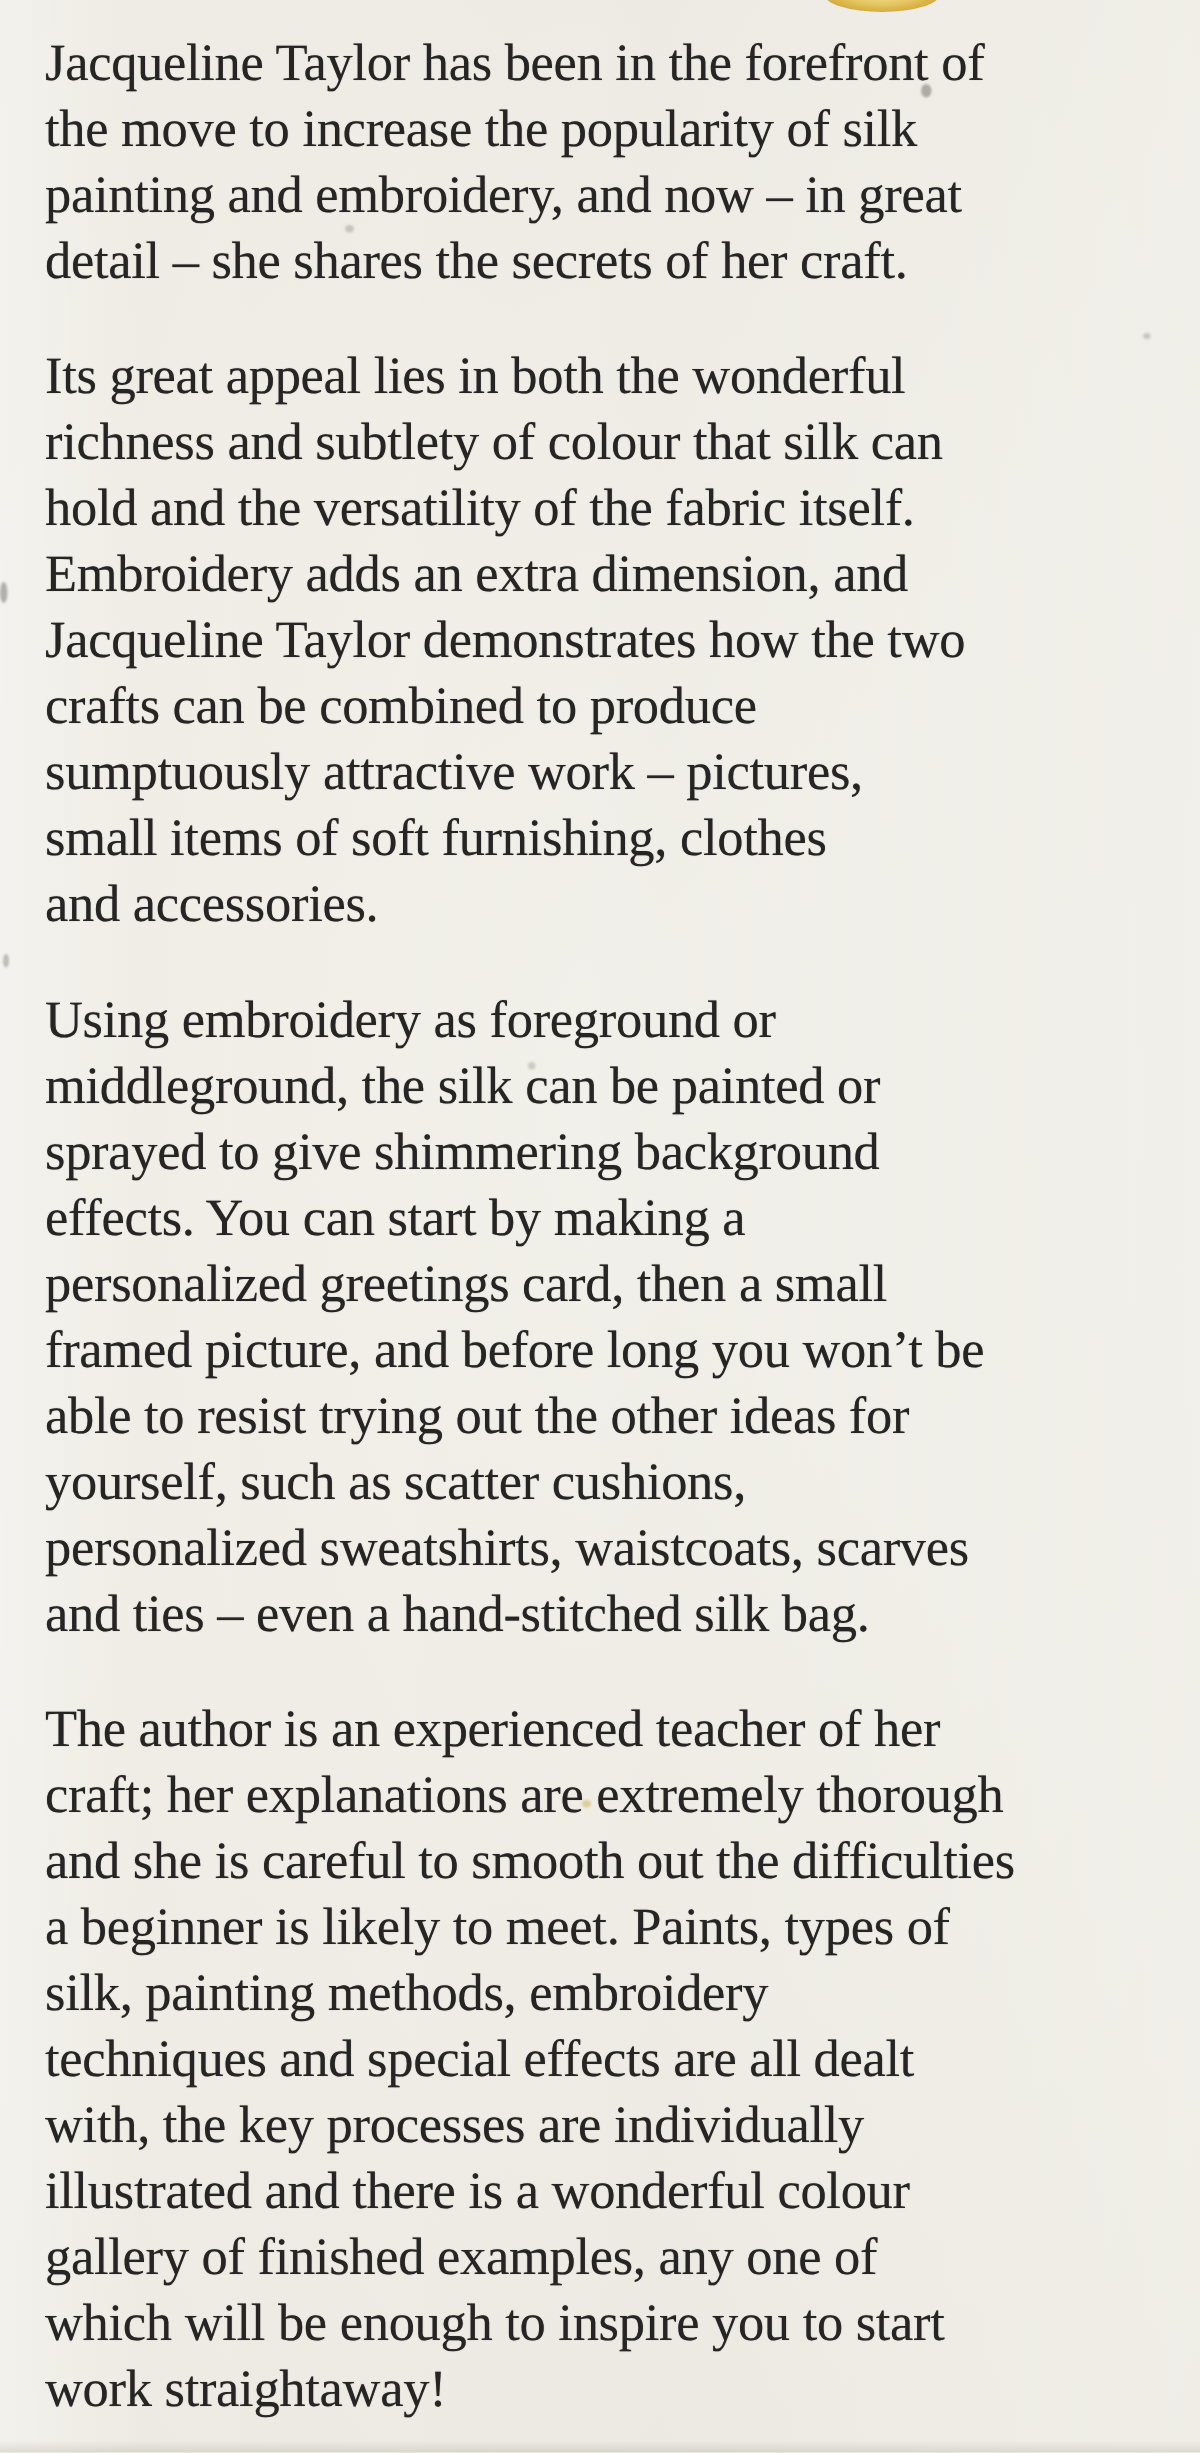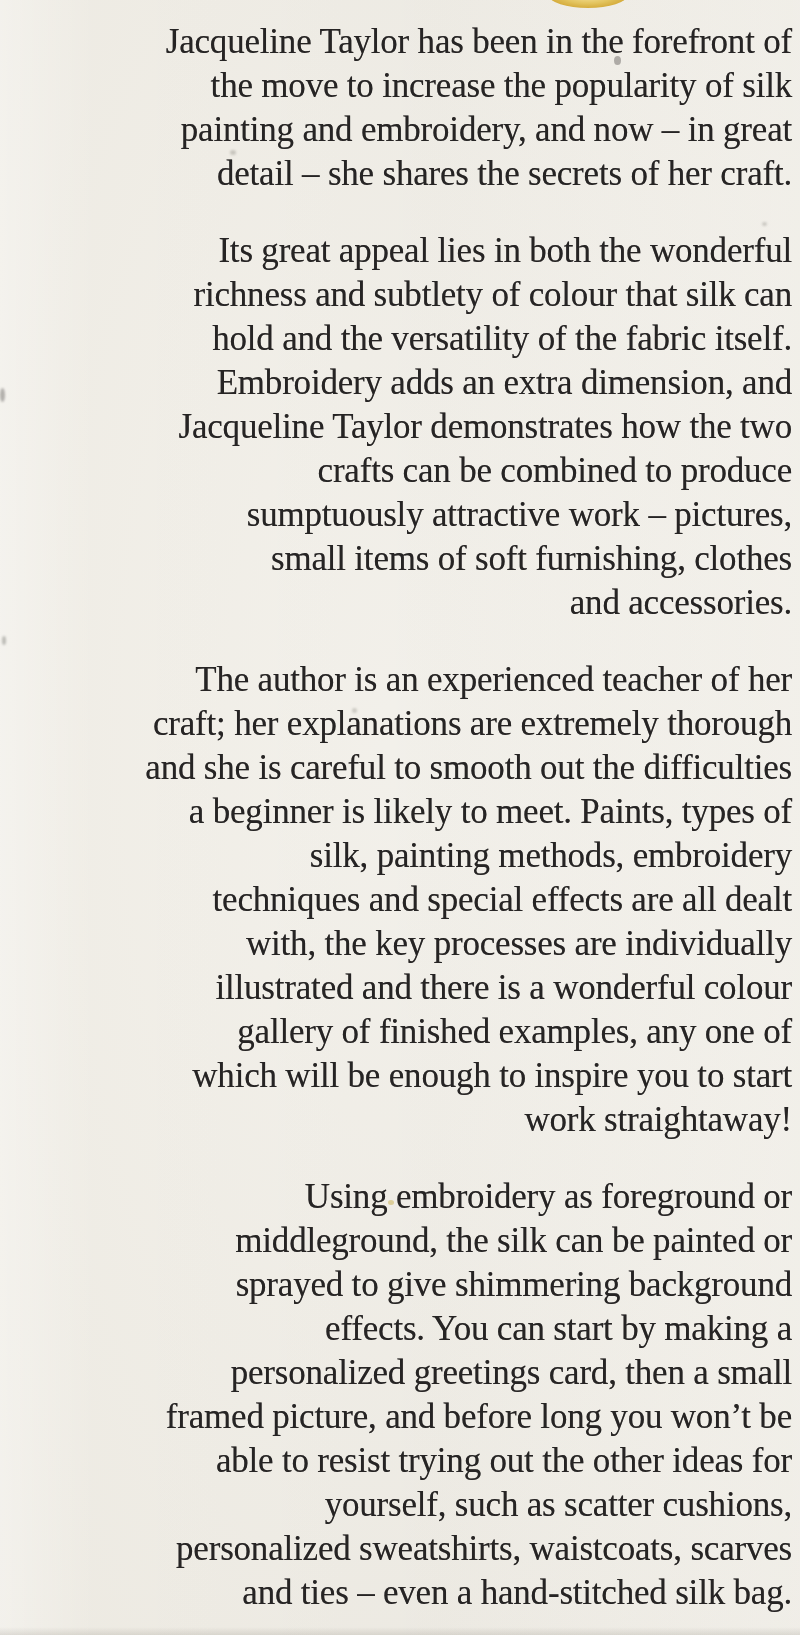--- a/index.html
+++ b/index.html
@@ -20,21 +20,20 @@
   .page-text {
     position: relative;
     box-sizing: border-box;
     width: 800px;
     padding: 20px 8px 0 30px;
     color: #262424;
     font-size: 35px;
     line-height: 44px;
     letter-spacing: -0.2px;
     text-shadow: 0 0 0.6px rgba(45,42,40,0.55);
-    text-align: right;
   }
   .page-text p {
     margin: 0 0 33px 0;
     white-space: pre-line;
   }
   .gold-ornament {
     position: absolute;
     top: -17px;
     left: 549px;
     width: 78px;
@@ -84,36 +83,36 @@
 detail – she shares the secrets of her craft.</p>
   <p>Its great appeal lies in both the wonderful
 richness and subtlety of colour that silk can
 hold and the versatility of the fabric itself.
 Embroidery adds an extra dimension, and
 Jacqueline Taylor demonstrates how the two
 crafts can be combined to produce
 sumptuously attractive work – pictures,
 small items of soft furnishing, clothes
 and accessories.</p>
+  <p>Using embroidery as foreground or
+middleground, the silk can be painted or
+sprayed to give shimmering background
+effects. You can start by making a
+personalized greetings card, then a small
+framed picture, and before long you won’t be
+able to resist trying out the other ideas for
+yourself, such as scatter cushions,
+personalized sweatshirts, waistcoats, scarves
+and ties – even a hand-stitched silk bag.</p>
   <p>The author is an experienced teacher of her
 craft; her explanations are extremely thorough
 and she is careful to smooth out the difficulties
 a beginner is likely to meet. Paints, types of
 silk, painting methods, embroidery
 techniques and special effects are all dealt
 with, the key processes are individually
 illustrated and there is a wonderful colour
 gallery of finished examples, any one of
 which will be enough to inspire you to start
 work straightaway!</p>
-  <p>Using embroidery as foreground or
-middleground, the silk can be painted or
-sprayed to give shimmering background
-effects. You can start by making a
-personalized greetings card, then a small
-framed picture, and before long you won’t be
-able to resist trying out the other ideas for
-yourself, such as scatter cushions,
-personalized sweatshirts, waistcoats, scarves
-and ties – even a hand-stitched silk bag.</p>
 </div>
 
 <div class="bottom-edge"></div>
 
 </body></html>

